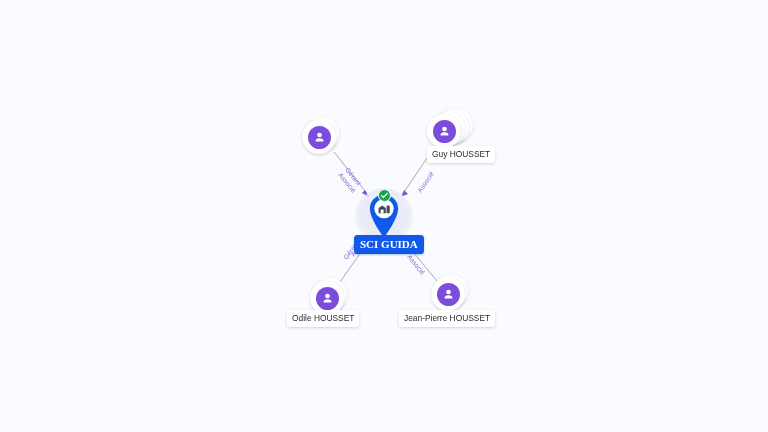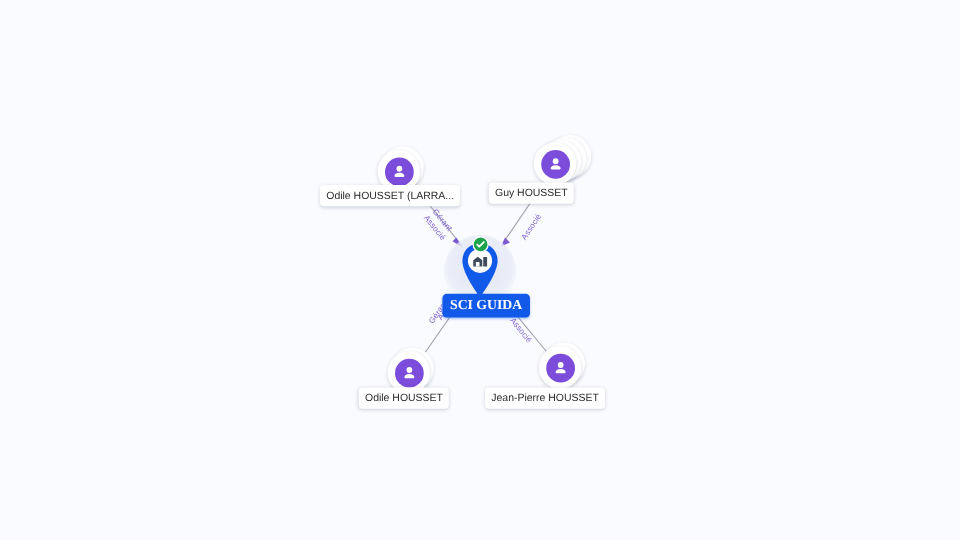--- a/index.html
+++ b/index.html
@@ -188,36 +188,35 @@
     <div class="stack-card" style="left:3px; top:-3px;"></div>
     <div class="avatar-disc">
       <div class="avatar-circle">
         <svg viewBox="0 0 24 24" width="15" height="15" fill="#ffffff">
           <circle cx="12" cy="8" r="3.7"></circle>
           <path d="M12 13.2c-4 0-6.4 2.1-6.4 4.2 0 .6.5 1 1.1 1h10.6c.6 0 1.1-.4 1.1-1 0-2.1-2.4-4.2-6.4-4.2z"></path>
         </svg>
       </div>
     </div>
   </div>
-  <div class="name-chip" style="left:256px; top:148px;">Odile HOUSSET (LARRA...</div>
 
   <div class="person-node" style="left:427px; top:114px;">
     <div class="stack-card" style="left:12px; top:-6px;"></div>
     <div class="stack-card" style="left:8px; top:-4px;"></div>
     <div class="stack-card" style="left:4px; top:-2px;"></div>
     <div class="avatar-disc">
       <div class="avatar-circle">
         <svg viewBox="0 0 24 24" width="15" height="15" fill="#ffffff">
           <circle cx="12" cy="8" r="3.7"></circle>
           <path d="M12 13.2c-4 0-6.4 2.1-6.4 4.2 0 .6.5 1 1.1 1h10.6c.6 0 1.1-.4 1.1-1 0-2.1-2.4-4.2-6.4-4.2z"></path>
         </svg>
       </div>
     </div>
   </div>
-  <div class="name-chip" style="left:391px; top:146px;">Guy HOUSSET</div>
+  <div class="name-chip" style="left:427px; top:146px;">Guy HOUSSET</div>
 
   <div class="person-node" style="left:310px; top:281px;">
     <div class="stack-card" style="left:3px; top:-3px;"></div>
     <div class="avatar-disc">
       <div class="avatar-circle">
         <svg viewBox="0 0 24 24" width="15" height="15" fill="#ffffff">
           <circle cx="12" cy="8" r="3.7"></circle>
           <path d="M12 13.2c-4 0-6.4 2.1-6.4 4.2 0 .6.5 1 1.1 1h10.6c.6 0 1.1-.4 1.1-1 0-2.1-2.4-4.2-6.4-4.2z"></path>
         </svg>
       </div>
@@ -229,21 +228,21 @@
     <div class="stack-card" style="left:3px; top:-3px;"></div>
     <div class="avatar-disc">
       <div class="avatar-circle">
         <svg viewBox="0 0 24 24" width="15" height="15" fill="#ffffff">
           <circle cx="12" cy="8" r="3.7"></circle>
           <path d="M12 13.2c-4 0-6.4 2.1-6.4 4.2 0 .6.5 1 1.1 1h10.6c.6 0 1.1-.4 1.1-1 0-2.1-2.4-4.2-6.4-4.2z"></path>
         </svg>
       </div>
     </div>
   </div>
-  <div class="name-chip" style="left:388px; top:310px;">Jean-Pierre HOUSSET</div>
+  <div class="name-chip" style="left:399px; top:310px;">Jean-Pierre HOUSSET</div>
 
   <div id="company-node">
     <div class="company-halo"></div>
     <div class="pin-wrap">
       <svg viewBox="0 0 34 44" width="34" height="44">
         <path d="M17 1.4C9.2 1.4 2.9 7.7 2.9 15.5c0 9.6 11 24.9 13.2 27.8a1.1 1.1 0 0 0 1.8 0C20.1 40.4 31.1 25.1 31.1 15.5 31.1 7.7 24.8 1.4 17 1.4z" fill="#1159e8"></path>
         <circle cx="17" cy="15.6" r="9.7" fill="#ffffff"></circle>
         <g fill="#3f4a5a">
           <path d="M11.6 20.2v-5.1l3.6-2.7 3.6 2.7v5.1z"></path>
           <rect x="19.6" y="12.6" width="3.1" height="7.6"></rect>

